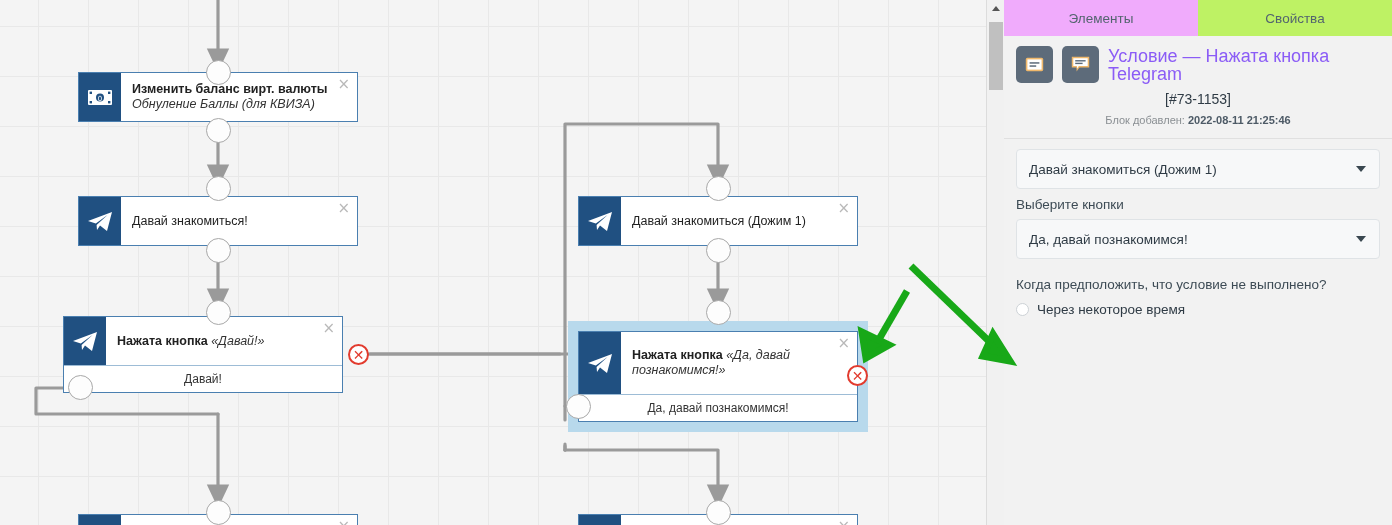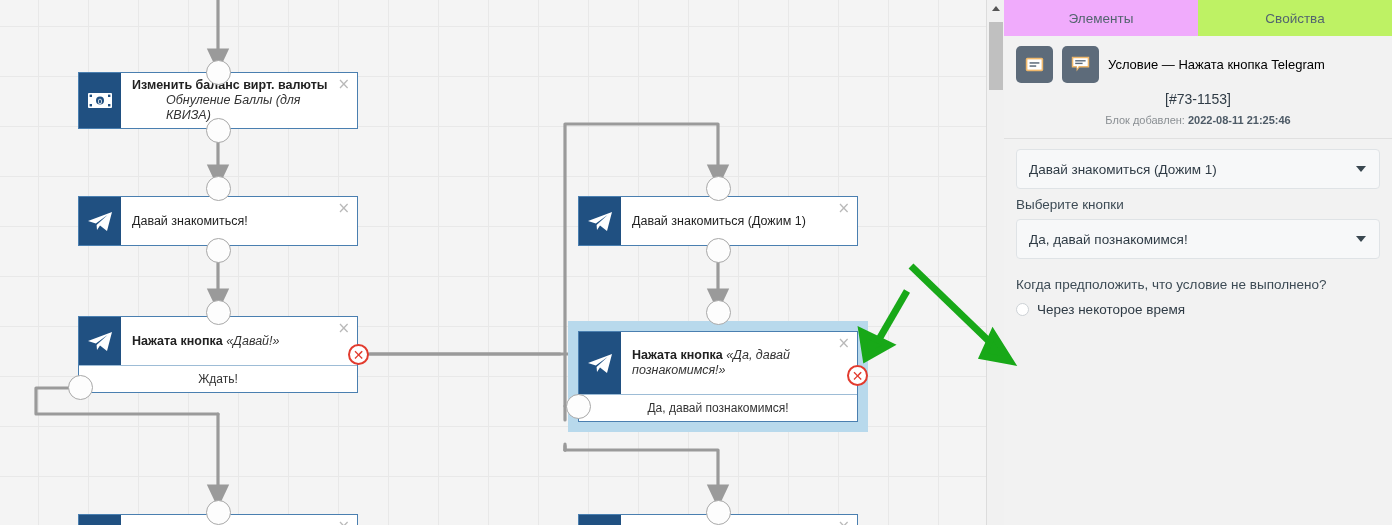--- a/index.html
+++ b/index.html
@@ -25,21 +25,21 @@
   .edges{position:absolute;left:0;top:0;width:986px;height:525px;pointer-events:none;}
 
   
   .node{position:absolute;background:#ffffff;border:1px solid #4a7fb0;box-sizing:border-box;}
   .node .head{display:flex;align-items:stretch;min-height:48px;position:relative;}
   .node .nicon{width:42px;background:#205081;flex:0 0 42px;display:flex;align-items:center;justify-content:center;}
   .node .ntext{flex:1;display:flex;flex-direction:column;justify-content:center;padding:5px 26px 5px 11px;}
   .node .t1{font-size:12.5px;color:#222;line-height:15px;}
   .node .t1 b{font-weight:bold;}
   .node .t1 i{font-style:italic;color:#333;}
-  .node .t2{font-size:12.5px;font-style:italic;color:#333;line-height:15px;margin-left:34px;}
+  .node .t2{font-size:12.5px;font-style:italic;color:#333;line-height:15px;}
   .node .close{position:absolute;right:7px;top:4px;font-size:15px;color:#b9b9b9;line-height:1;cursor:pointer;font-family:"DejaVu Sans",sans-serif;}
   .node .btnrow{border-top:1px solid #9dbcd6;text-align:center;font-size:12px;color:#333;padding:6px 4px;background:#fff;}
 
   .node.selected{box-shadow:0 0 0 10px #b8d9ec;}
 
   
   .port{position:absolute;width:25px;height:25px;border-radius:50%;background:#fdfdfd;border:1.6px solid #a8a8a8;box-sizing:border-box;z-index:6;}
 
   
   .xmark{position:absolute;width:21px;height:21px;border-radius:50%;background:#fff;border:2px solid #e23b2e;box-sizing:border-box;z-index:7;
@@ -54,21 +54,21 @@
   
   .panel{position:absolute;left:1004px;top:0;width:388px;height:525px;background:#f2f2f2;}
   .tabs{display:flex;height:36px;}
   .tab{flex:1;display:flex;align-items:center;justify-content:center;font-size:13.5px;color:#53646f;cursor:pointer;}
   .tab.active{background:#f0abfc;}
   .tab.inactive{background:#bef264;}
 
   .blockhdr{padding:10px 12px 12px 12px;}
   .hdrow{display:flex;align-items:center;gap:9px;}
   .ibtn{width:37px;height:37px;border-radius:5px;background:#5d6b7a;display:flex;align-items:center;justify-content:center;flex:0 0 37px;cursor:pointer;}
-  .hdtitle{font-size:13px;color:#000000;line-height:18px;}
+  .hdtitle{font-size:18px;color:#8b5cf6;line-height:18px;}
   .blockid{text-align:center;font-size:14px;color:#2f3b45;margin-top:8px;}
   .blockadded{text-align:center;font-size:11px;color:#8a8f93;margin-top:7px;}
   .blockadded b{color:#4d5a66;font-weight:bold;}
 
   .hr{height:1px;background:#e0e0e0;margin:0;}
 
   .form{padding:10px 12px 0 12px;}
   .flabel{font-size:13.5px;color:#3d4b55;margin:8px 0 7px 0;}
   .select{
     height:38px;background:#f7f8f9;border:1px solid #dfe3e6;border-radius:4px;
@@ -164,35 +164,35 @@
         </div>
         <div class="ntext">
           <div class="t1"><span>Давай знакомиться!</span></div>
         </div>
         <div class="close">×</div>
       </div>
     </div>
     <div class="port" style="left:206px;top:176px;"></div>
     <div class="port" style="left:206px;top:238px;"></div>
 
-    <div class="node" style="left:78px;top:316px;width:280px;">
+    <div class="node" style="left:63px;top:316px;width:280px;">
       <div class="head">
         <div class="nicon">
           <svg width="26" height="23" viewBox="0 0 26 23">
               <path d="M1,11 L25,2 L20,21 L13,15.5 L10,20 L9.6,15 L20.5,5 L8.8,13.6 z" fill="#fff"></path>
             </svg>
         </div>
         <div class="ntext">
           <div class="t1">
             <b>Нажата кнопка </b><i>«Давай!»</i>
           </div>
         </div>
         <div class="close">×</div>
       </div>
-      <div class="btnrow">Ждать!</div>
+      <div class="btnrow">Давай!</div>
     </div>
     <div class="port" style="left:206px;top:300px;"></div>
     <div class="port" style="left:68px;top:375px;"></div>
     <div class="xmark" style="left:348px;top:344px;">✕</div>
 
     <div class="node" style="left:578px;top:196px;width:280px;">
       <div class="head">
         <div class="nicon">
           <svg width="26" height="23" viewBox="0 0 26 23">
               <path d="M1,11 L25,2 L20,21 L13,15.5 L10,20 L9.6,15 L20.5,5 L8.8,13.6 z" fill="#fff"></path>

